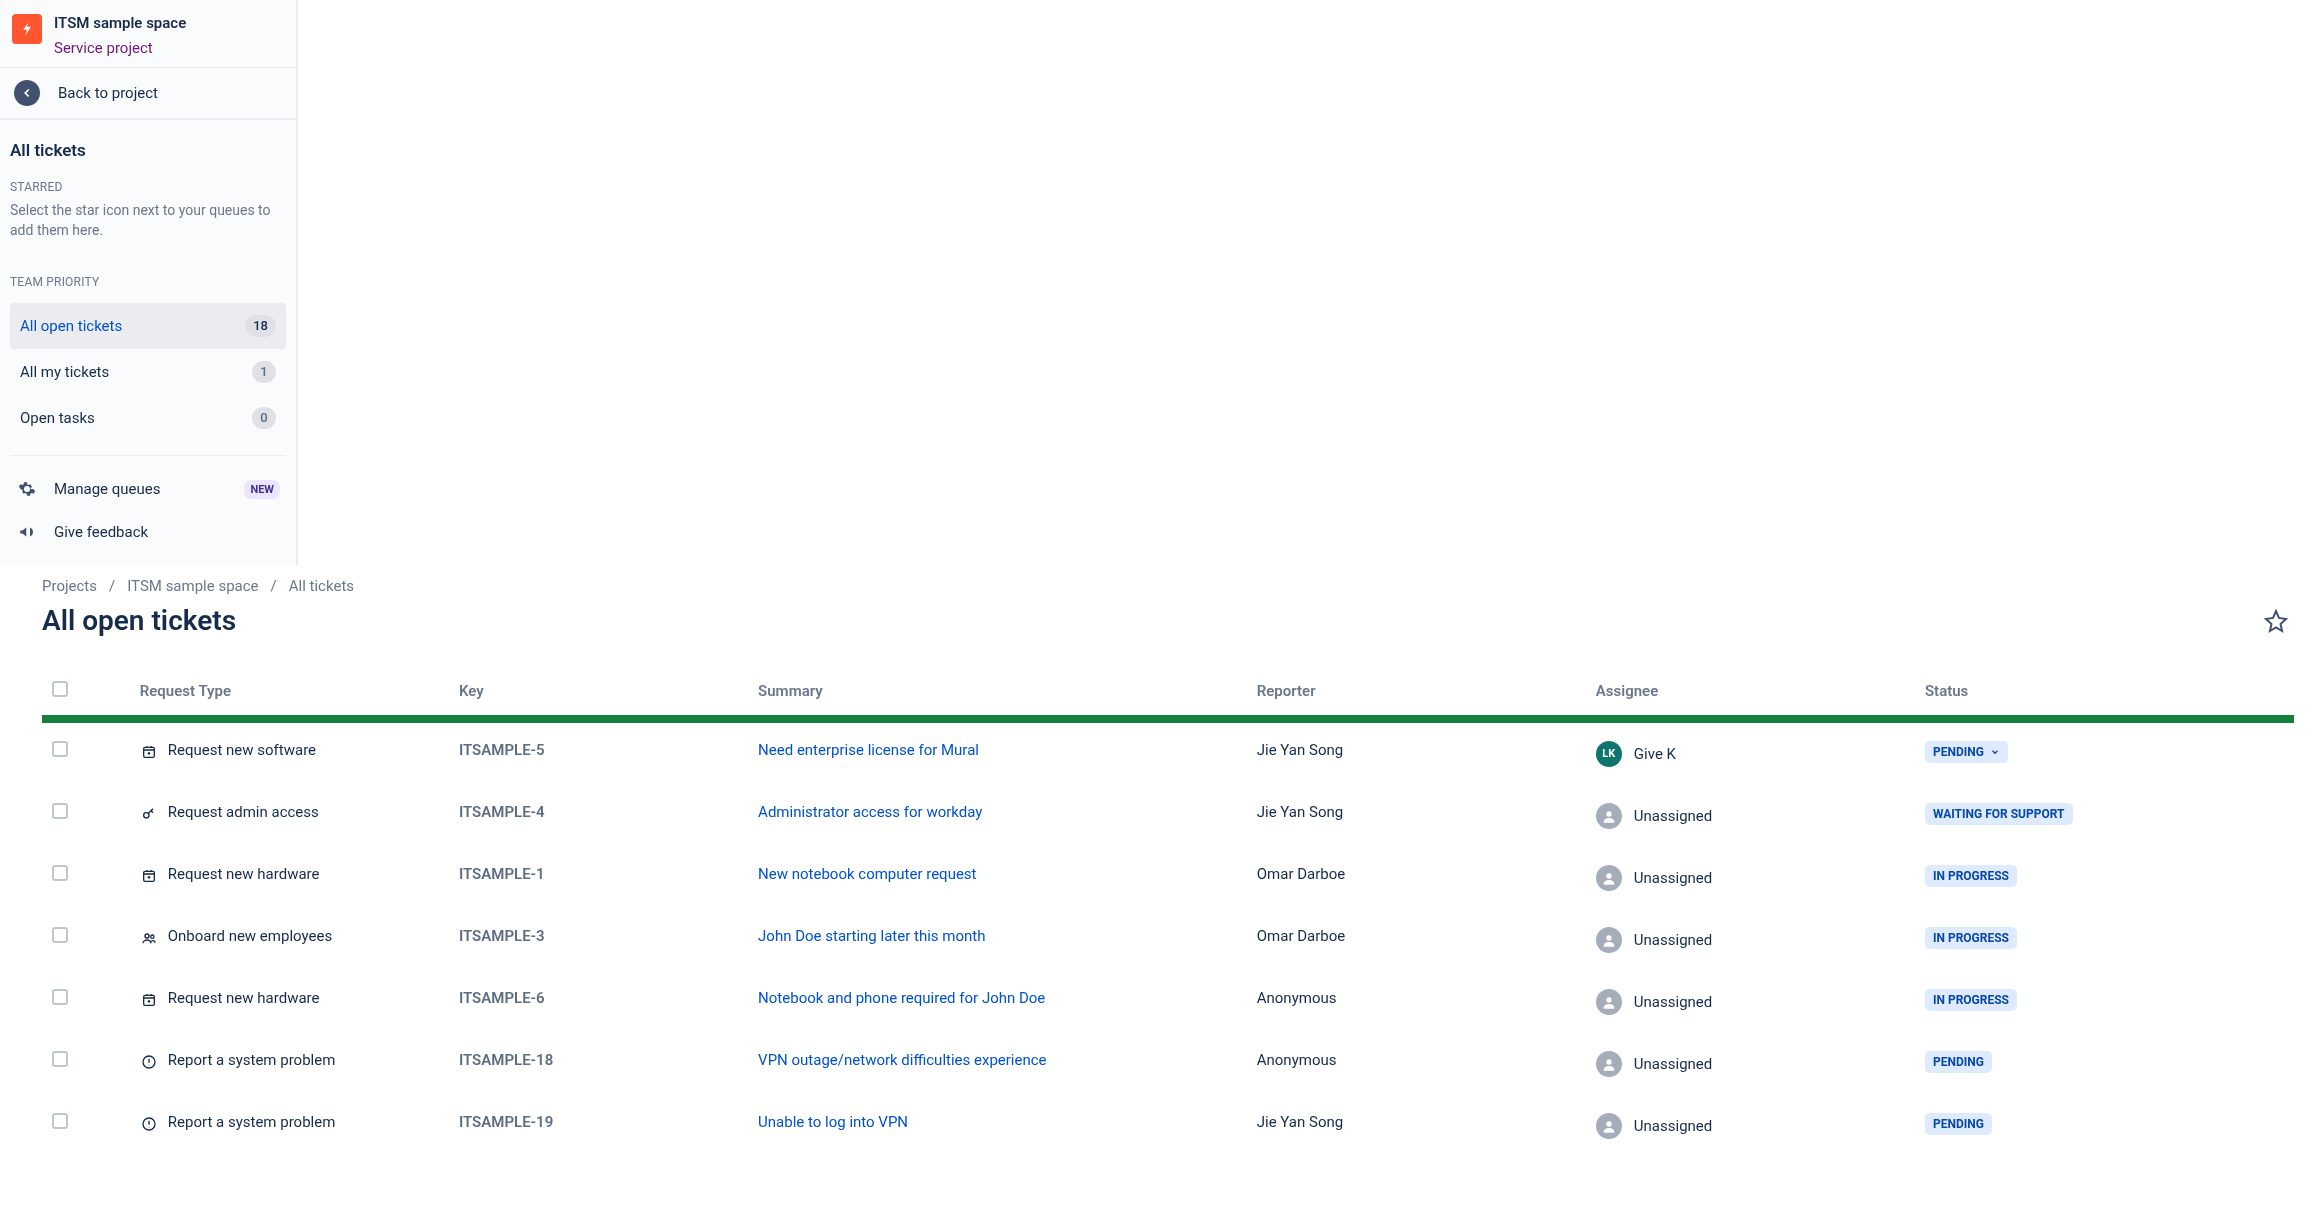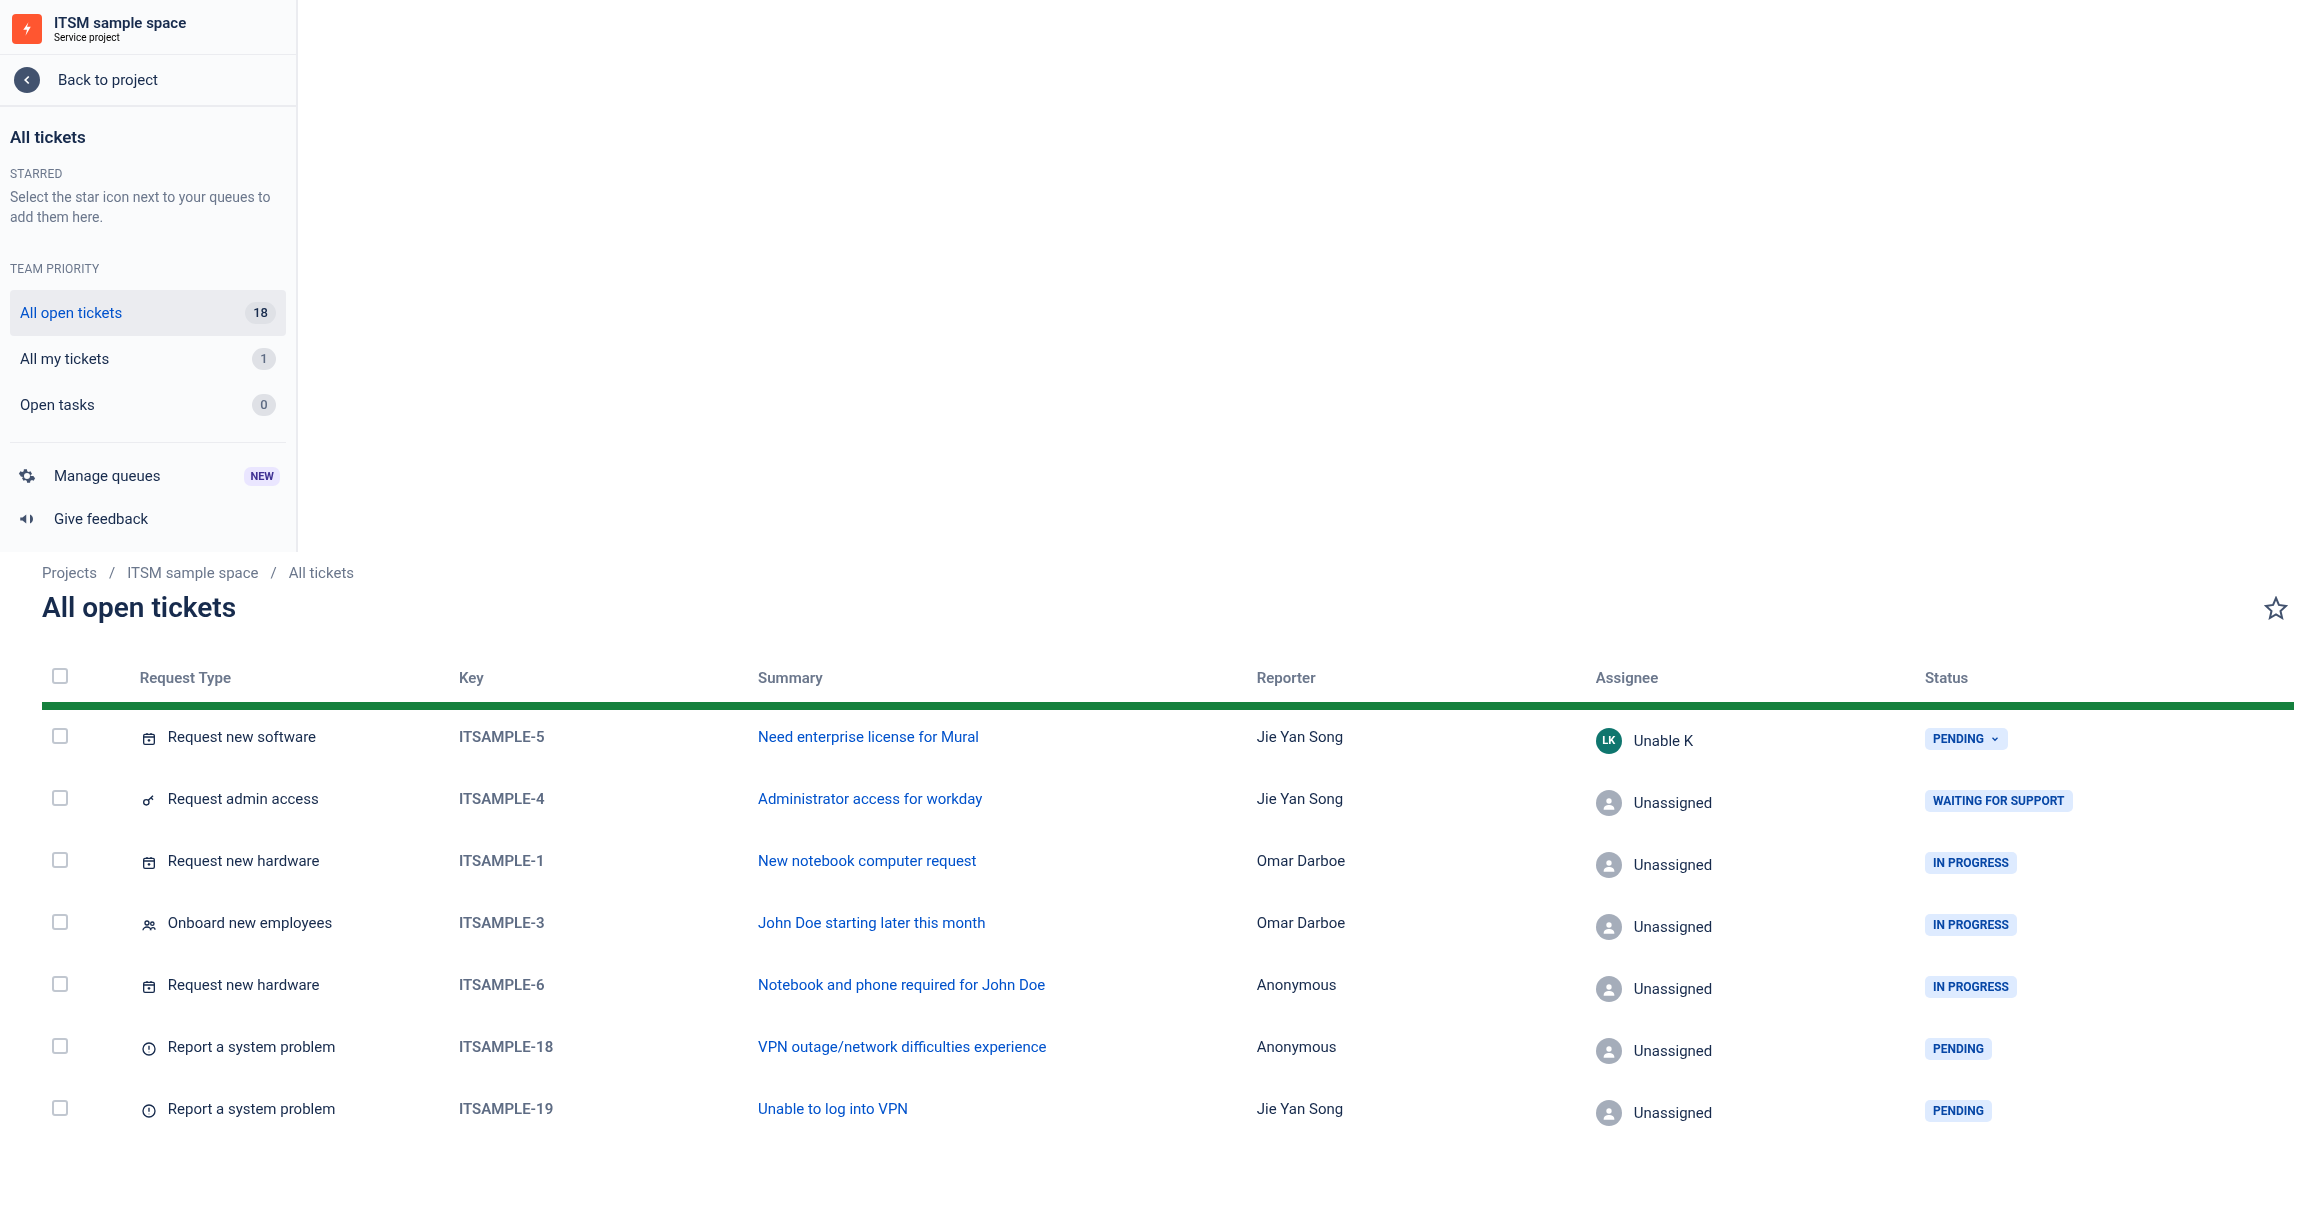--- a/index.html
+++ b/index.html
@@ -2,21 +2,21 @@
 <html><head>
 <meta charset="utf-8">
 <style>
 * { box-sizing: border-box; margin: 0; padding: 0; }
 body { font-family: -apple-system, BlinkMacSystemFont, "Segoe UI", Roboto, Helvetica, Arial, sans-serif; color: #172B4D; background: #fff; font-size: 14px; }
 .app { display: flex; height: 100vh; flex-direction: column; }
 .sidebar { width: 298px; border-right: 2px solid #ebecf0; background: #FAFBFC; display: flex; flex-direction: column; }
 .sb-header { display: flex; align-items: flex-start; padding: 14px 12px 10px 12px; gap: 12px; }
 .sb-logo { width: 30px; height: 30px; border-radius: 4px; background: #FF5630; display: inline-flex; align-items: center; justify-content: center; color: #fff; flex-shrink: 0; }
 .sb-title { font-weight: 600; font-size: 15px; color: #172B4D; line-height: 1.2; }
-.sb-subtitle { font-size: 10px; color: #000000; margin-top: 0; }
+.sb-subtitle { font-size: 15px; color: #701a75; margin-top: 7px; }
 .sb-back { display: flex; align-items: center; gap: 18px; padding: 12px 14px; border-top: 1px solid #ebecf0; border-bottom: 2px solid #ebecf0; cursor: pointer; }
 .sb-back .circle { width: 26px; height: 26px; border-radius: 50%; background: #42526E; display: inline-flex; align-items: center; justify-content: center; color: #fff; }
 .sb-back-text { font-size: 15px; color: #172B4D; }
 .sb-section { padding: 14px 10px 0 10px; }
 .sb-heading-lg { font-size: 17px; font-weight: 600; color: #172B4D; padding: 6px 4px 14px 0; }
 .sb-heading-sm { font-size: 12px; font-weight: 400; color: #6B778C; padding: 6px 0 6px 0; letter-spacing: .2px; }
 .sb-text { font-size: 14px; color: #6B778C; line-height: 1.45; padding-right: 6px; }
 .sb-items { margin-top: 8px; }
 .sb-item { display: flex; align-items: center; justify-content: space-between; padding: 12px 10px; border-radius: 4px; font-size: 15px; color: #172B4D; cursor: pointer; }
 .sb-item.selected { background: #EBECF0; color: #0052CC; }
@@ -186,21 +186,21 @@
                   </span>
                   <span>Request new software</span>
                 </div>
               </td>
               <td><span class="key-text">ITSAMPLE-5</span></td>
               <td><span class="summary-link">Need enterprise license for Mural</span></td>
               <td><span>Jie Yan Song</span></td>
               <td>
                 <div class="assignee-cell">
                   <span class="avatar red">LK</span>
-                  <span>Unable K</span>
+                  <span>Give K</span>
                 </div>
               </td>
               <td><span class="status-loz">
                   <span>PENDING</span>
                   <svg width="10" height="10" viewBox="0 0 24 24" fill="none" stroke="#0747A6" stroke-width="3">
                     <path d="M6 9l6 6 6-6"></path>
                   </svg>
                 </span></td>
             </tr>
             <tr>

